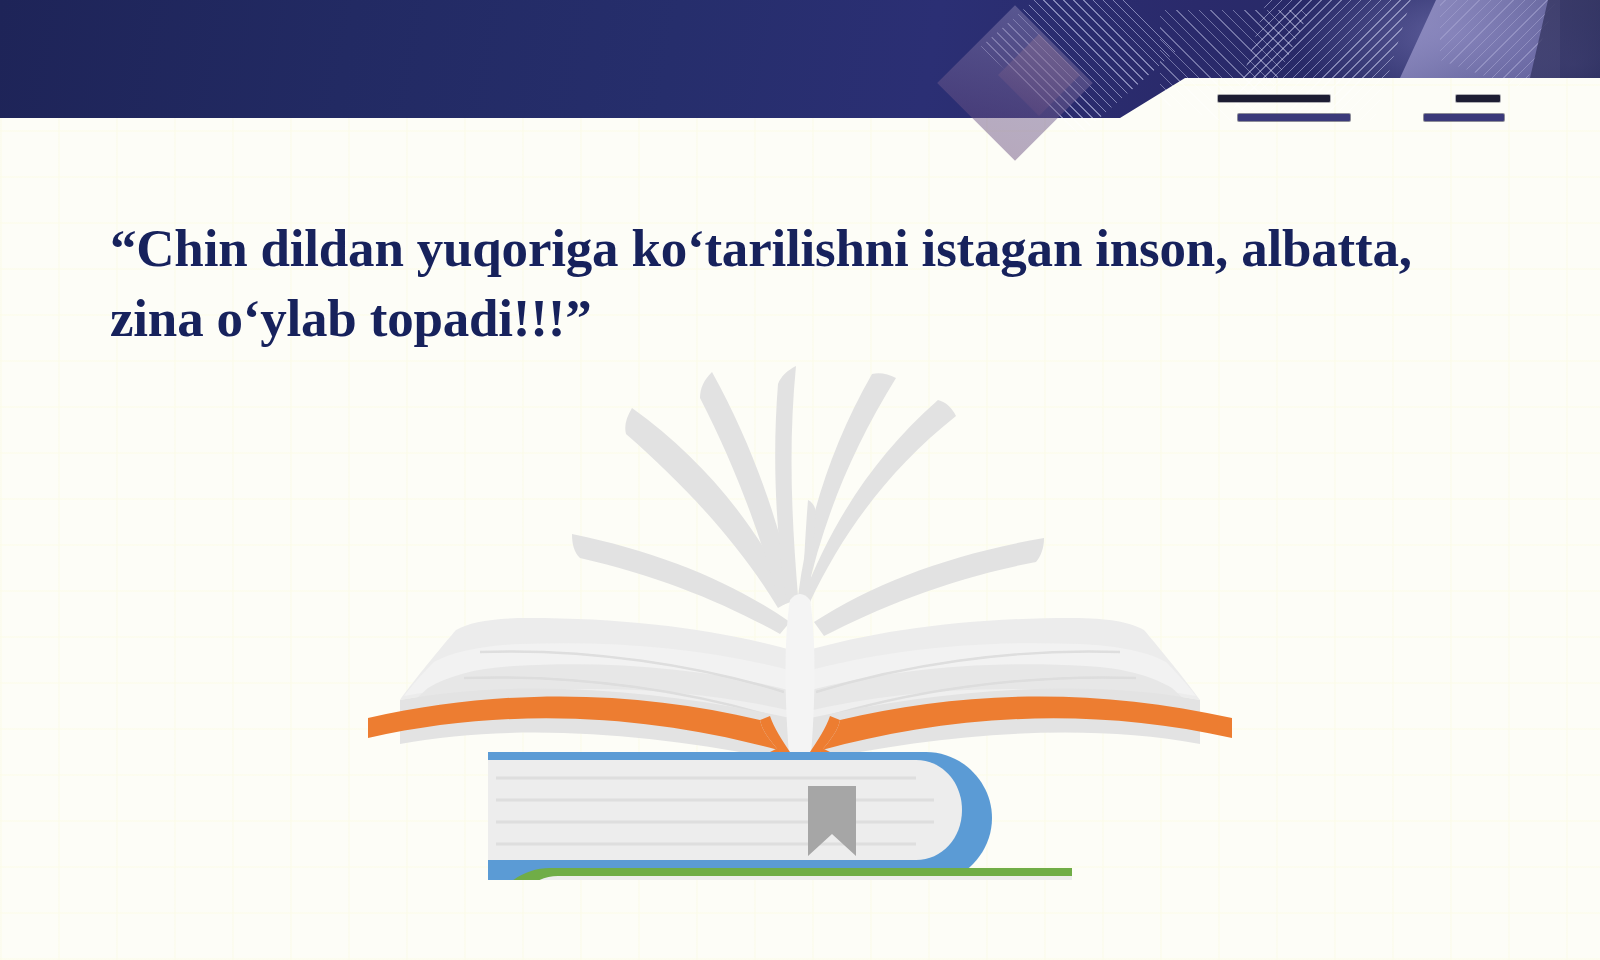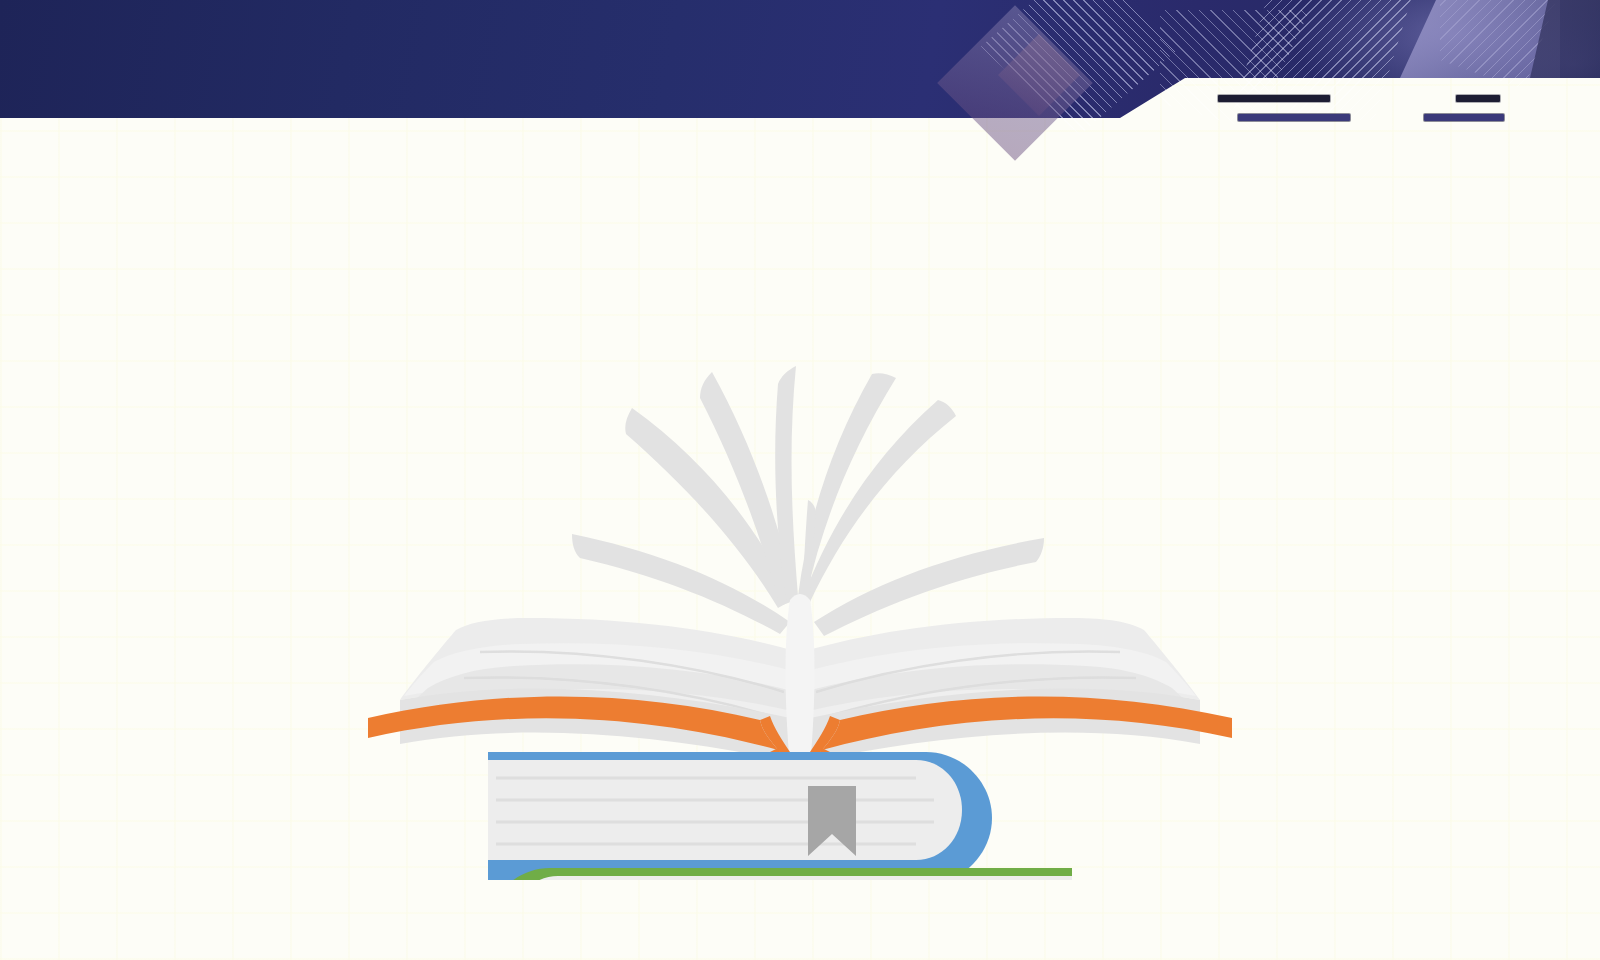--- a/index.html
+++ b/index.html
@@ -231,20 +231,21 @@
 
     <div class="band-wedge"></div>
     <div class="band-wedge2"></div>
   </div>
 
   <div class="line-mark line-dark mark-group-1-top"></div>
   <div class="line-mark line-blue mark-group-1-bottom"></div>
   <div class="line-mark line-dark mark-group-2-top"></div>
   <div class="line-mark line-blue mark-group-2-bottom"></div>
 
+  <div class="headline">“Chin dildan yuqoriga ko‘tarilishni istagan inson, albatta, zina o‘ylab topadi!!!”</div>
 
   <div class="book-art">
     <svg viewBox="0 0 880 580" xmlns="http://www.w3.org/2000/svg" aria-hidden="true">
 
       <g fill="#e2e2e2">
         <path d="M432 300 C 400 230, 345 160, 272 108 C 266 118, 264 126, 266 134 C 330 190, 382 248, 418 308 Z"></path>
         <path d="M436 300 C 420 226, 395 150, 352 72 C 344 80, 340 88, 340 98 C 378 172, 402 240, 420 306 Z"></path>
         <path d="M438 296 C 432 222, 428 148, 436 66 C 428 70, 421 76, 418 84 C 412 160, 416 232, 426 300 Z"></path>
         <path d="M446 298 C 462 224, 490 152, 536 78 C 528 74, 520 72, 512 74 C 470 148, 448 220, 438 296 Z"></path>
         <path d="M450 302 C 482 234, 528 170, 596 116 C 592 108, 586 102, 578 100 C 512 158, 470 226, 442 300 Z"></path>

